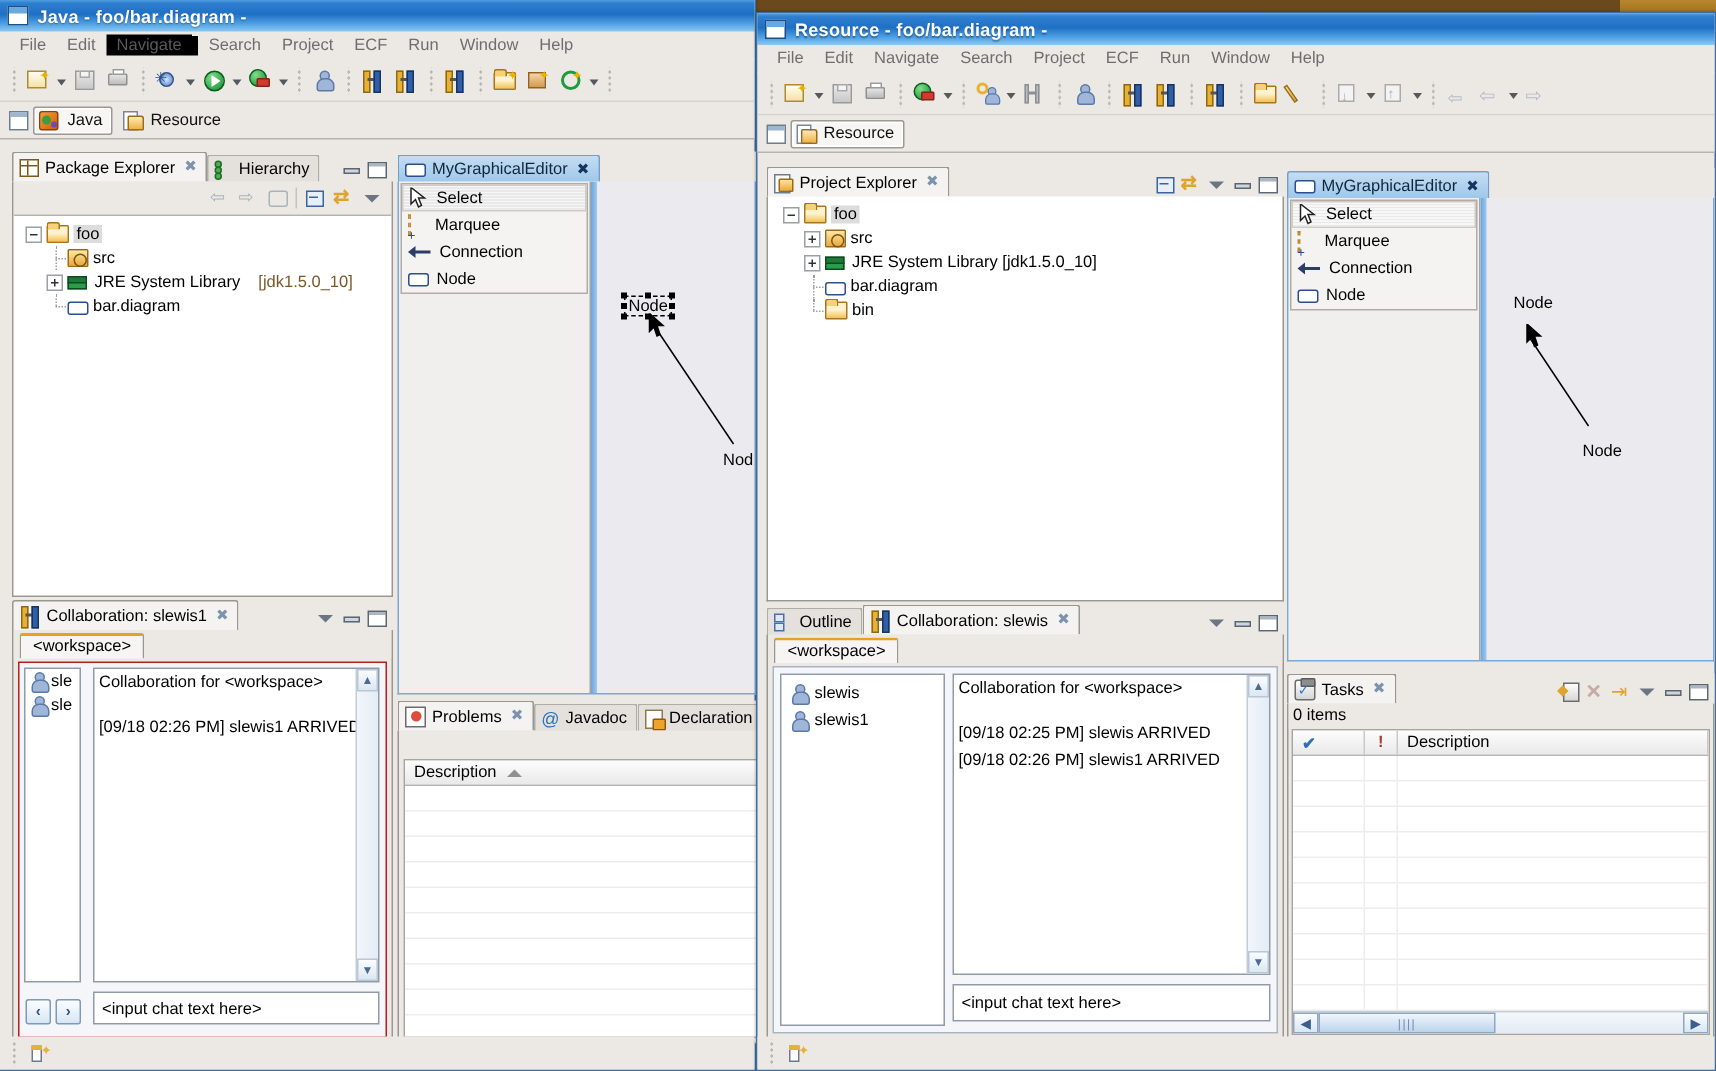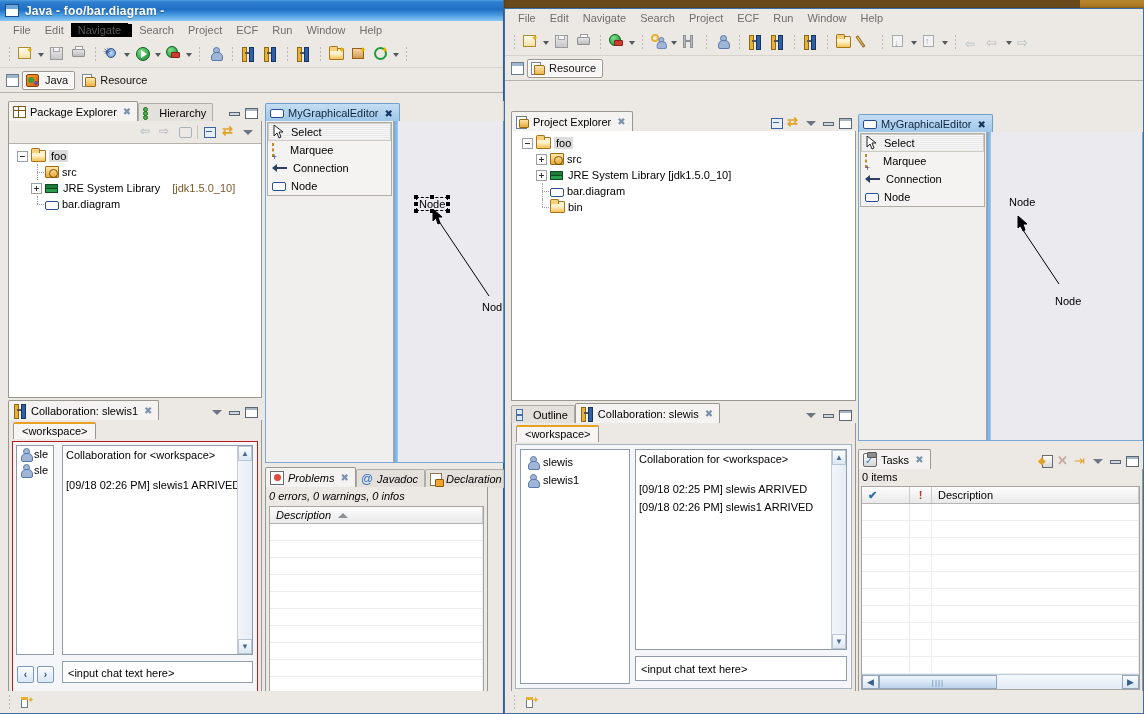--- a/index.html
+++ b/index.html
@@ -721,38 +721,37 @@
             <span class="handle" style="right:-3px;bottom:-3px;"></span>
           </div>
           <svg style="position:absolute;left:38px;top:88px;" width="14" height="16">
             <polygon points="1,0 1,12 4,9 6,15 8,14 6,8 10,8" fill="#000" stroke="#000" stroke-width="1"></polygon>
           </svg>
           <div class="node-label" style="left:88px;top:180px;">Nod</div>
         </div>
       </div>
     </div>
 
-    <div class="part" style="left:265px;top:467px;width:223px;height:229px;font-style:italic;">
+    <div class="part" style="left:265px;top:467px;width:247px;height:229px;">
       <div class="part-tabs">
         <div class="ptab sel">
           <span class="ic-problems"></span>
           <span>Problems</span>
           <span class="xclose">✖</span>
         </div>
         <div class="ptab">
           <span class="ic-javadoc">@</span>
           <span>Javadoc</span>
         </div>
         <div class="ptab">
           <span class="ic-decl"></span>
           <span>Declaration</span>
         </div>
       </div>
       <div class="part-body" style="background:#ece9e4;">
-        <div style="height:17px;display:flex;align-items:center;padding-left:3px;font-size:11px;background:#ece9e4;">0 errors, 0 warnings, 0 infos</div>
         <div style="position:absolute;left:3px;right:3px;top:19px;bottom:3px;background:#fff;border:1px solid #a8a4a0;overflow:hidden;">
           <div class="thead">
             <div style="width:100%;gap:7px;">
               <span>Description</span>
               <span style="display:inline-block;width:0;height:0;border-left:5px solid transparent;border-right:5px solid transparent;border-bottom:5px solid #8d9196;"></span>
             </div>
           </div>
           <div class="trow-empty">
               <div style="width:100%"></div>
             </div>
@@ -792,20 +791,24 @@
       <span style="position:relative;width:16px;height:15px;">
         <span style="position:absolute;left:2px;top:2px;width:7px;height:11px;background:#fff;border:1px solid #6b7b8c;"></span>
         <span style="position:absolute;left:2px;top:2px;width:7px;height:3px;background:#e8b135;"></span>
         <span style="position:absolute;left:8px;top:0;color:#e8b135;font-size:9px;">✦</span>
       </span>
     </div>
   </div>
 
   <div class="win" style="left:504px;top:8px;width:640px;height:706px;">
 
+    <div class="titlebar">
+      <div class="winicon"></div>
+      <div class="titlebar-text">Resource - foo/bar.diagram -</div>
+    </div>
 
     <div class="menubar">
       <div class="mi">File</div>
       <div class="mi">Edit</div>
       <div class="mi">Navigate</div>
       <div class="mi">Search</div>
       <div class="mi">Project</div>
       <div class="mi">ECF</div>
       <div class="mi">Run</div>
       <div class="mi">Window</div>

